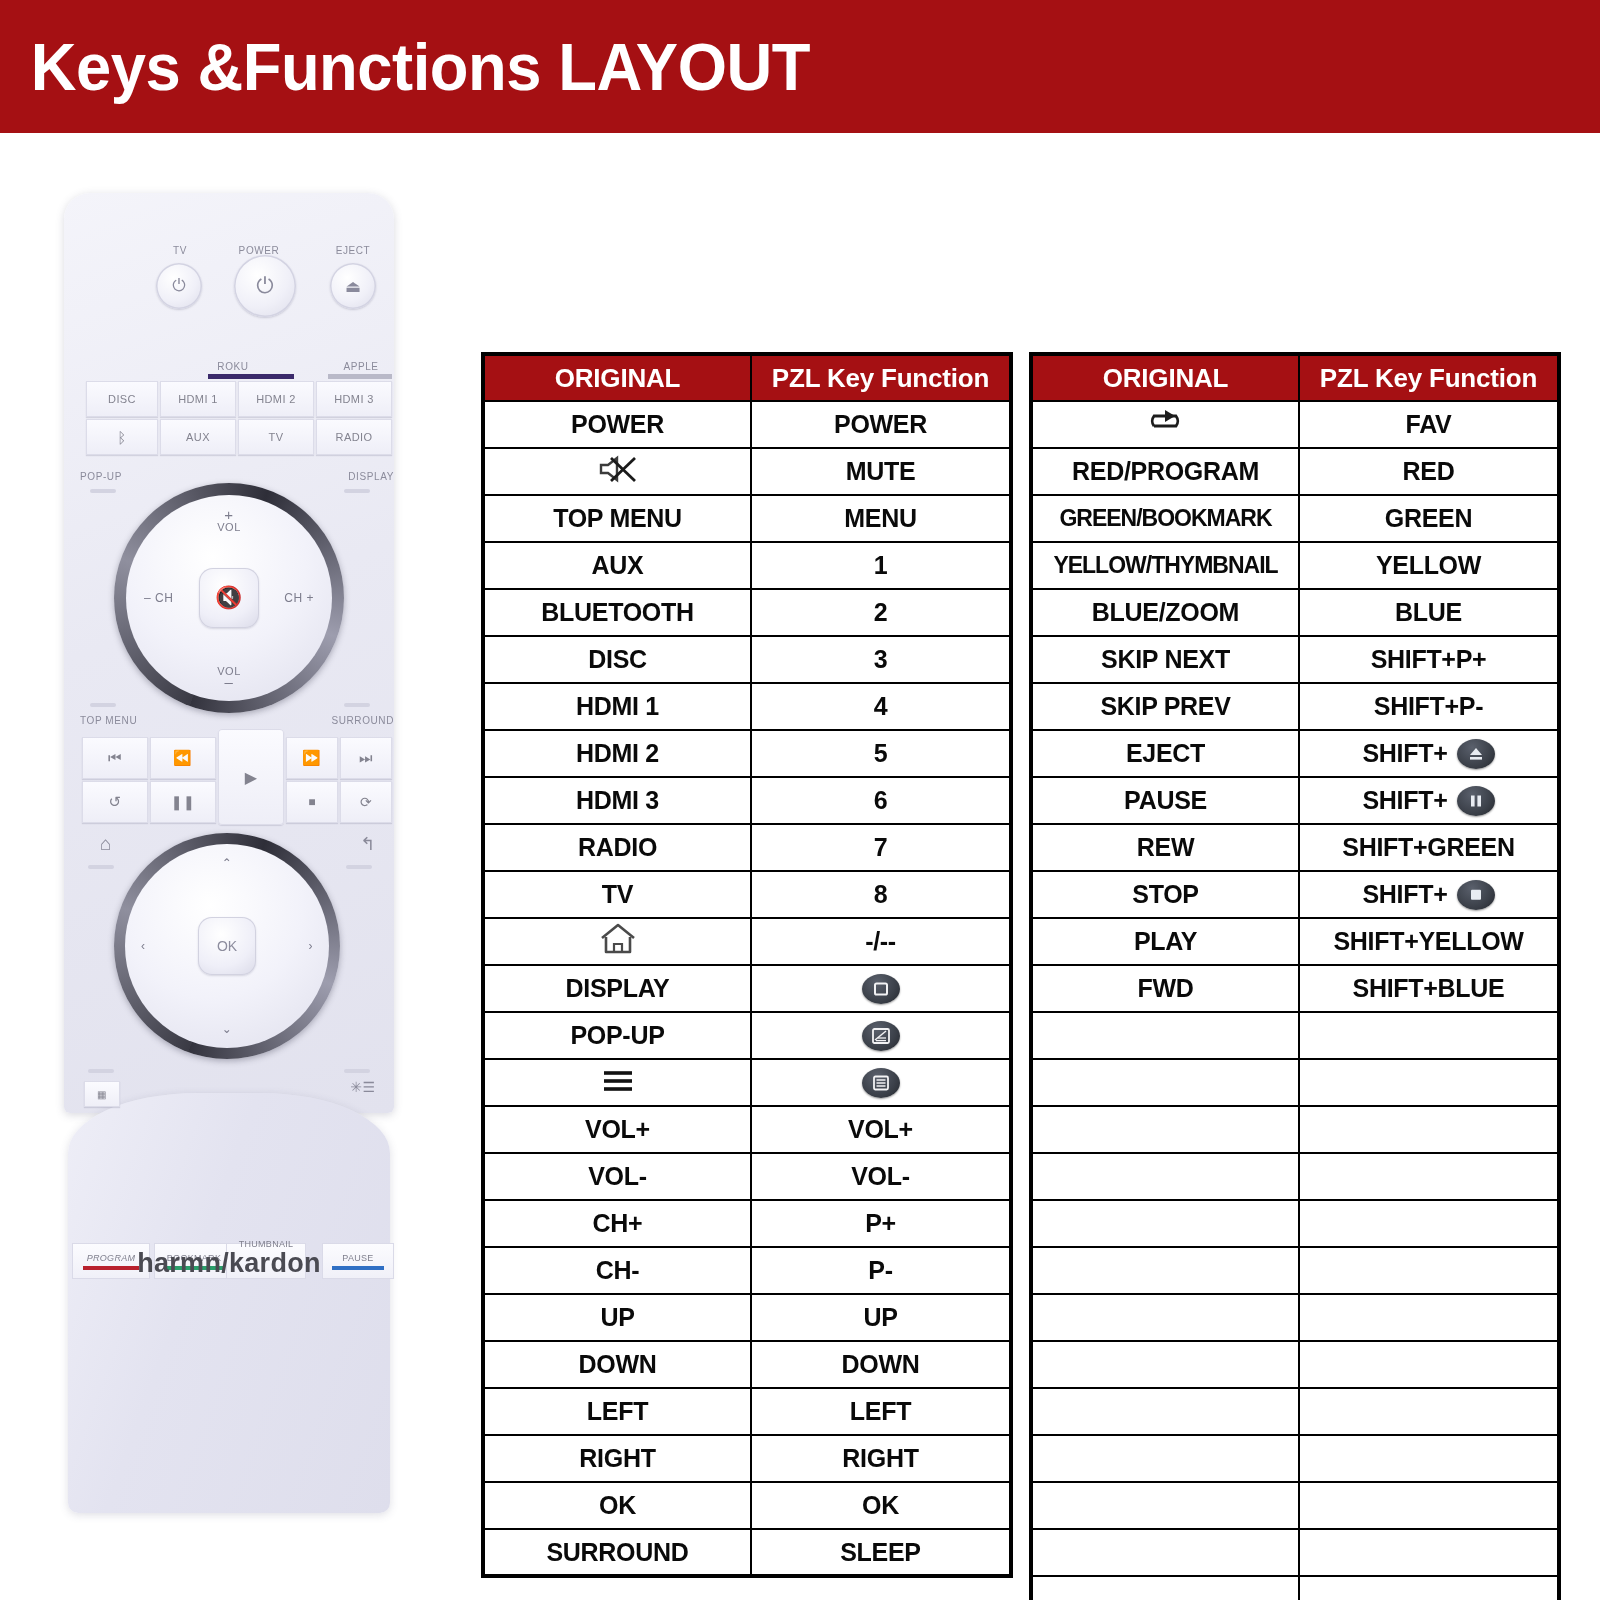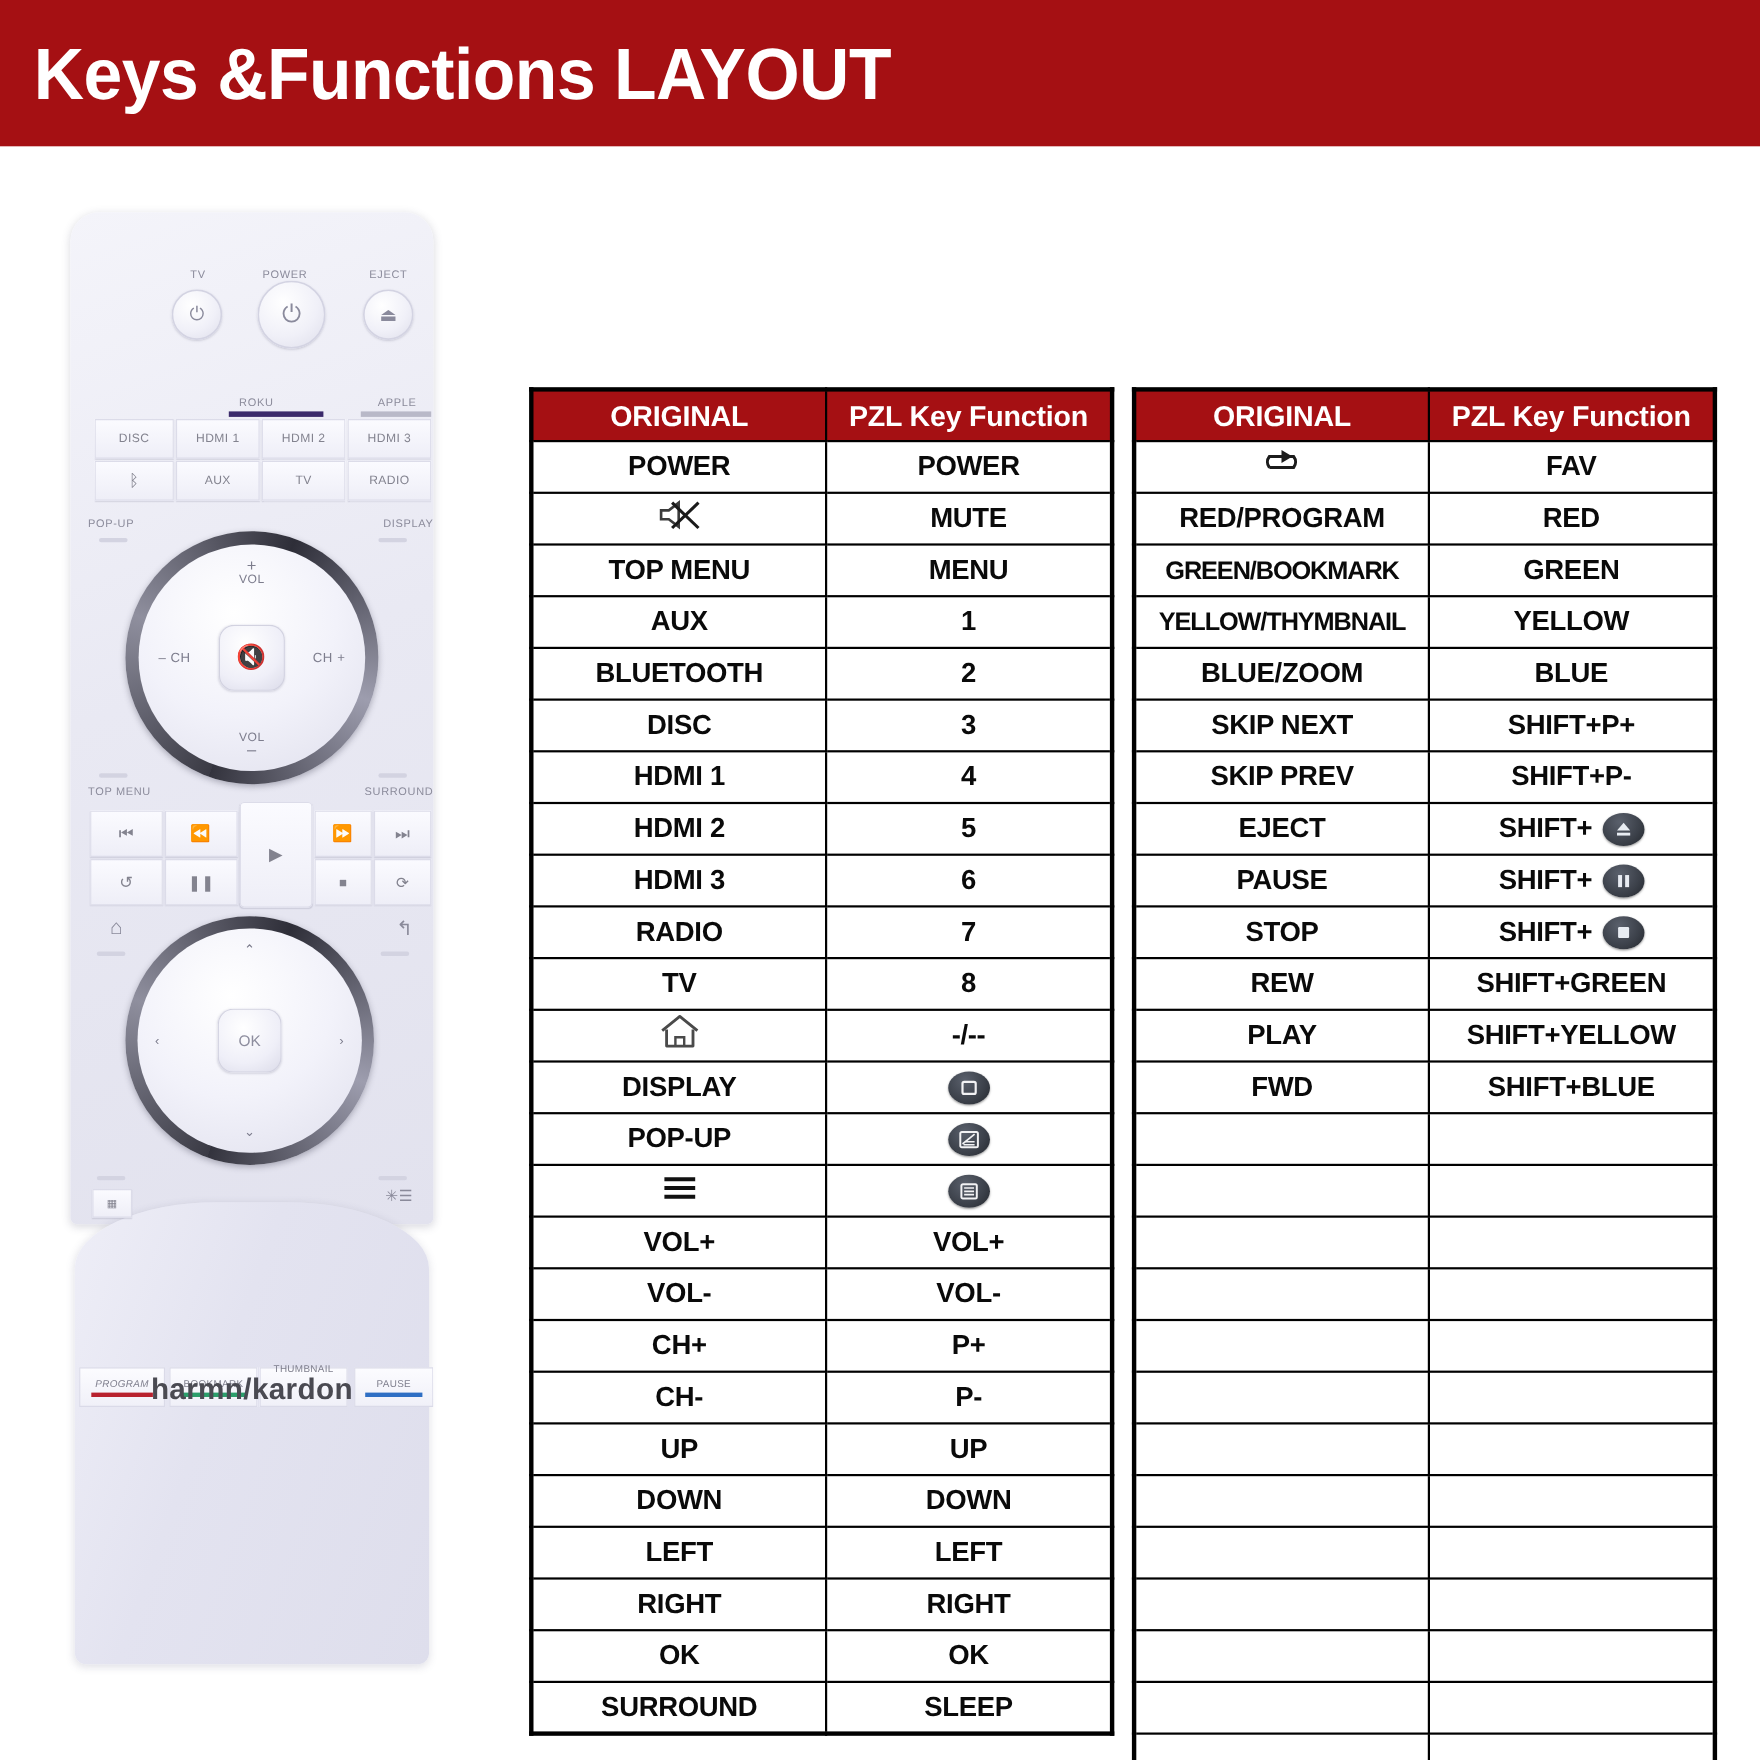--- a/index.html
+++ b/index.html
@@ -279,21 +279,21 @@
     <div class="lbl" style="left:282px; top:886px; width:46px; font-size:14px; color:#8a8a9a;">✳☰</div>
 
     <div class="colorkey" style="left:14px; width:78px;font-style:italic;">
       <span>PROGRAM</span>
       <div class="bar" style="background:#b8212e;"></div>
     </div>
     <div class="colorkey" style="left:96px; width:80px;text-align:right;">
       <span>BOOKMARK</span>
       <div class="bar" style="background:#2b9e6b;"></div>
     </div>
-    <div class="colorkey" style="left:178px; width:80px;gap:32px;">
+    <div class="colorkey" style="left:168px; width:80px;gap:32px;">
       <span>THUMBNAIL</span>
       <div class="bar" style="background:#e0a826;"></div>
     </div>
     <div class="colorkey" style="left:264px; width:72px;">
       <span>PAUSE</span>
       <div class="bar" style="background:#2f6fc4;"></div>
     </div>
 
     <div class="brand">harmn/kardon</div>
   </div>
@@ -508,37 +508,37 @@
               <span class="circ-icon">
                 <svg width="18" height="18" viewBox="0 0 18 18">
                   <rect x="4" y="3.5" width="3.6" height="11" fill="#e8ecf2"></rect>
                   <rect x="10.4" y="3.5" width="3.6" height="11" fill="#e8ecf2"></rect>
                 </svg>
               </span>
             </span>
           </td>
         </tr>
         <tr>
+          <td>REW</td>
+          <td>SHIFT+GREEN</td>
+        </tr>
+        <tr>
           <td>STOP</td>
           <td>
             <span class="cellrow">
               <span>SHIFT+</span>
               <span class="circ-icon">
                 <svg width="18" height="18" viewBox="0 0 18 18">
                   <rect x="4" y="3.8" width="10" height="10" rx="1" fill="#e8ecf2"></rect>
                 </svg>
               </span>
             </span>
           </td>
         </tr>
         <tr>
-          <td>REW</td>
-          <td>SHIFT+GREEN</td>
-        </tr>
-        <tr>
           <td>PLAY</td>
           <td>SHIFT+YELLOW</td>
         </tr>
         <tr>
           <td>FWD</td>
           <td>SHIFT+BLUE</td>
         </tr>
         <tr>
           <td></td>
           <td></td>

